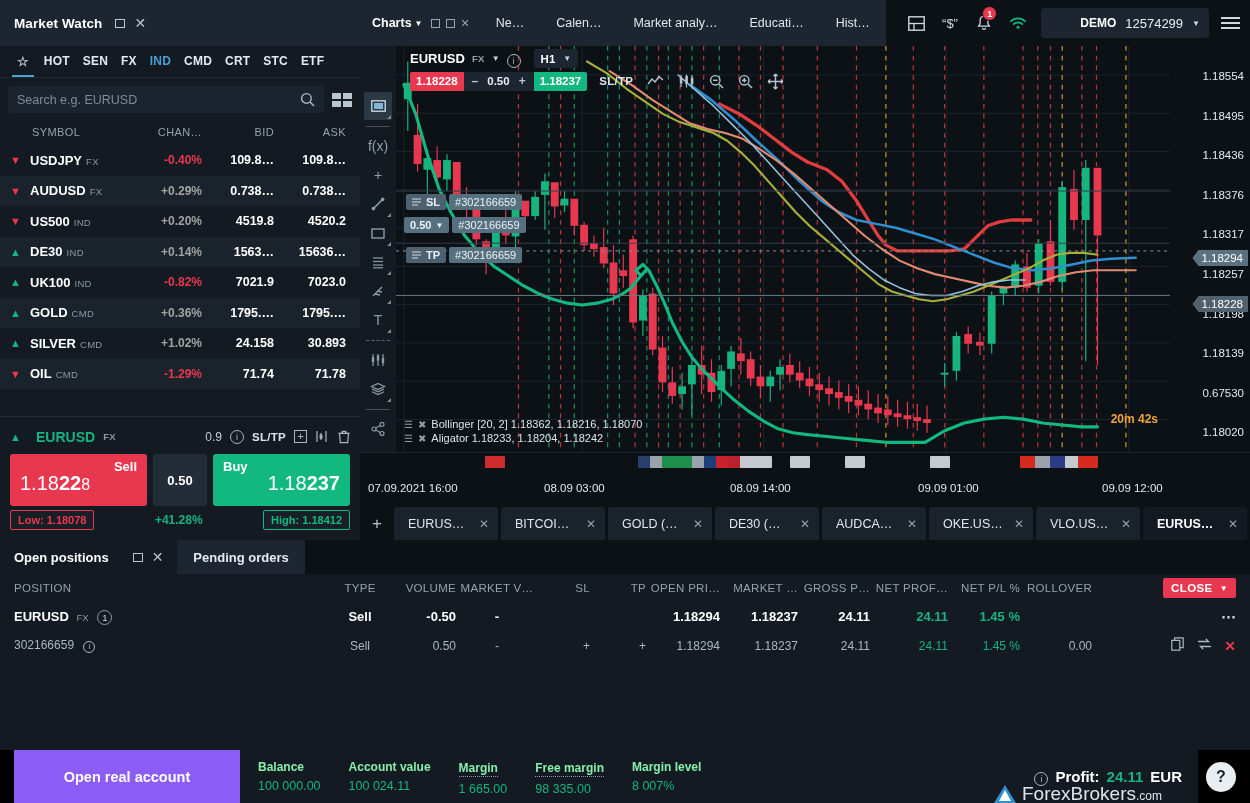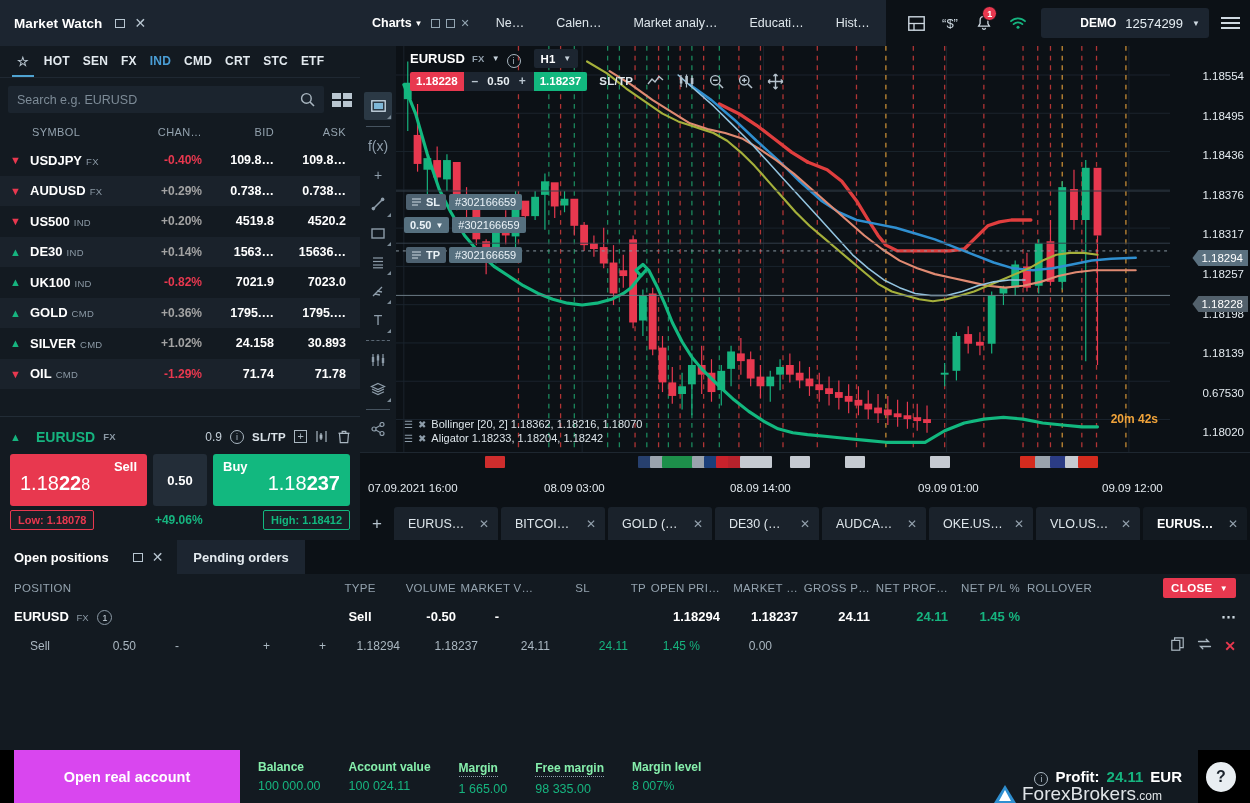--- a/index.html
+++ b/index.html
@@ -292,21 +292,21 @@
     letter-spacing: .4px;
   }
   .badge1 {
     display: inline-flex; align-items: center; justify-content: center; width: 15px; height: 15px;
     border: 1px solid #8b99a5; border-radius: 50%; font-size: 9.5px; color: #cdd8e0; margin-left: 5px; font-weight:normal;
   }
 
   
   .botbar { height: 53px; background: #000; display: flex; align-items: stretch; flex: 0 0 53px; }
   .open-acct {
-    width: 226px; background: #d946ef; color: #fff; font-size: 14.5px; font-weight: bold;
+    width: 226px; background: #8b5cf6; color: #fff; font-size: 14.5px; font-weight: bold;
     display: flex; align-items: center; justify-content: center; margin: 0 0 0 14px;
   }
   .stats { flex: 1; background: #131a21; display: flex; align-items: center; padding-left: 18px; gap: 0px; position: relative;}
   .stat { padding-right: 28px; }
   .stat .k { font-size: 12px; color: #86efac; font-weight: bold; }
   .stat .v { font-size: 12.5px; color: #16b47f; margin-top: 5px; }
   .stat.uline .k { border-bottom: 1px dotted #8fa0ad; padding-bottom: 1px; display:inline-block;}
   .profit-box { margin-left: auto; display: flex; align-items: center; gap: 7px; padding-right: 16px; }
   .profit-box .lbl2 { font-size: 15px; font-weight: bold; color: #fff; }
   .profit-box .val2 { font-size: 15px; font-weight: bold; color: #16b47f; }
@@ -533,21 +533,21 @@
           </div>
           <div class="volbtn">0.50</div>
           <div class="buybtn">
             <span class="lab">Buy</span>
             <span class="px"><span>1.18</span><b>237</b><span class="sm"></span></span>
           </div>
         </div>
 
         <div class="tb-foot">
           <span class="lowtag">Low: 1.18078</span>
-          <span class="pct">+49.06%</span>
+          <span class="pct">+41.28%</span>
           <span class="hightag">High: 1.18412</span>
         </div>
       </div>
     </div>
 
     <div class="chartwrap">
       <div class="chart-main">
 
         <div class="tool-col">
           <div class="tool sel">
@@ -1060,20 +1060,24 @@
         <span class="c-open">1.18294</span>
         <span class="c-mkt">1.18237</span>
         <span class="c-gross">24.11</span>
         <span class="c-net green">24.11</span>
         <span class="c-pl green">1.45 %</span>
         <span class="c-roll"></span>
         <span class="c-act" style="color:#cdd8e0;font-size:15px;">⋯</span>
       </div>
 
       <div class="prow det">
+        <span class="c-pos">
+          <span>302166659</span>
+          <span style="margin-left:6px;"><i class="circ" style="width:12px;height:12px;font-size:8px;">i</i></span>
+        </span>
         <span class="c-type">Sell</span>
         <span class="c-vol">0.50</span>
         <span class="c-mv">-</span>
         <span class="c-sl">+</span>
         <span class="c-tp">+</span>
         <span class="c-open">1.18294</span>
         <span class="c-mkt">1.18237</span>
         <span class="c-gross">24.11</span>
         <span class="c-net green">24.11</span>
         <span class="c-pl green">1.45 %</span>

